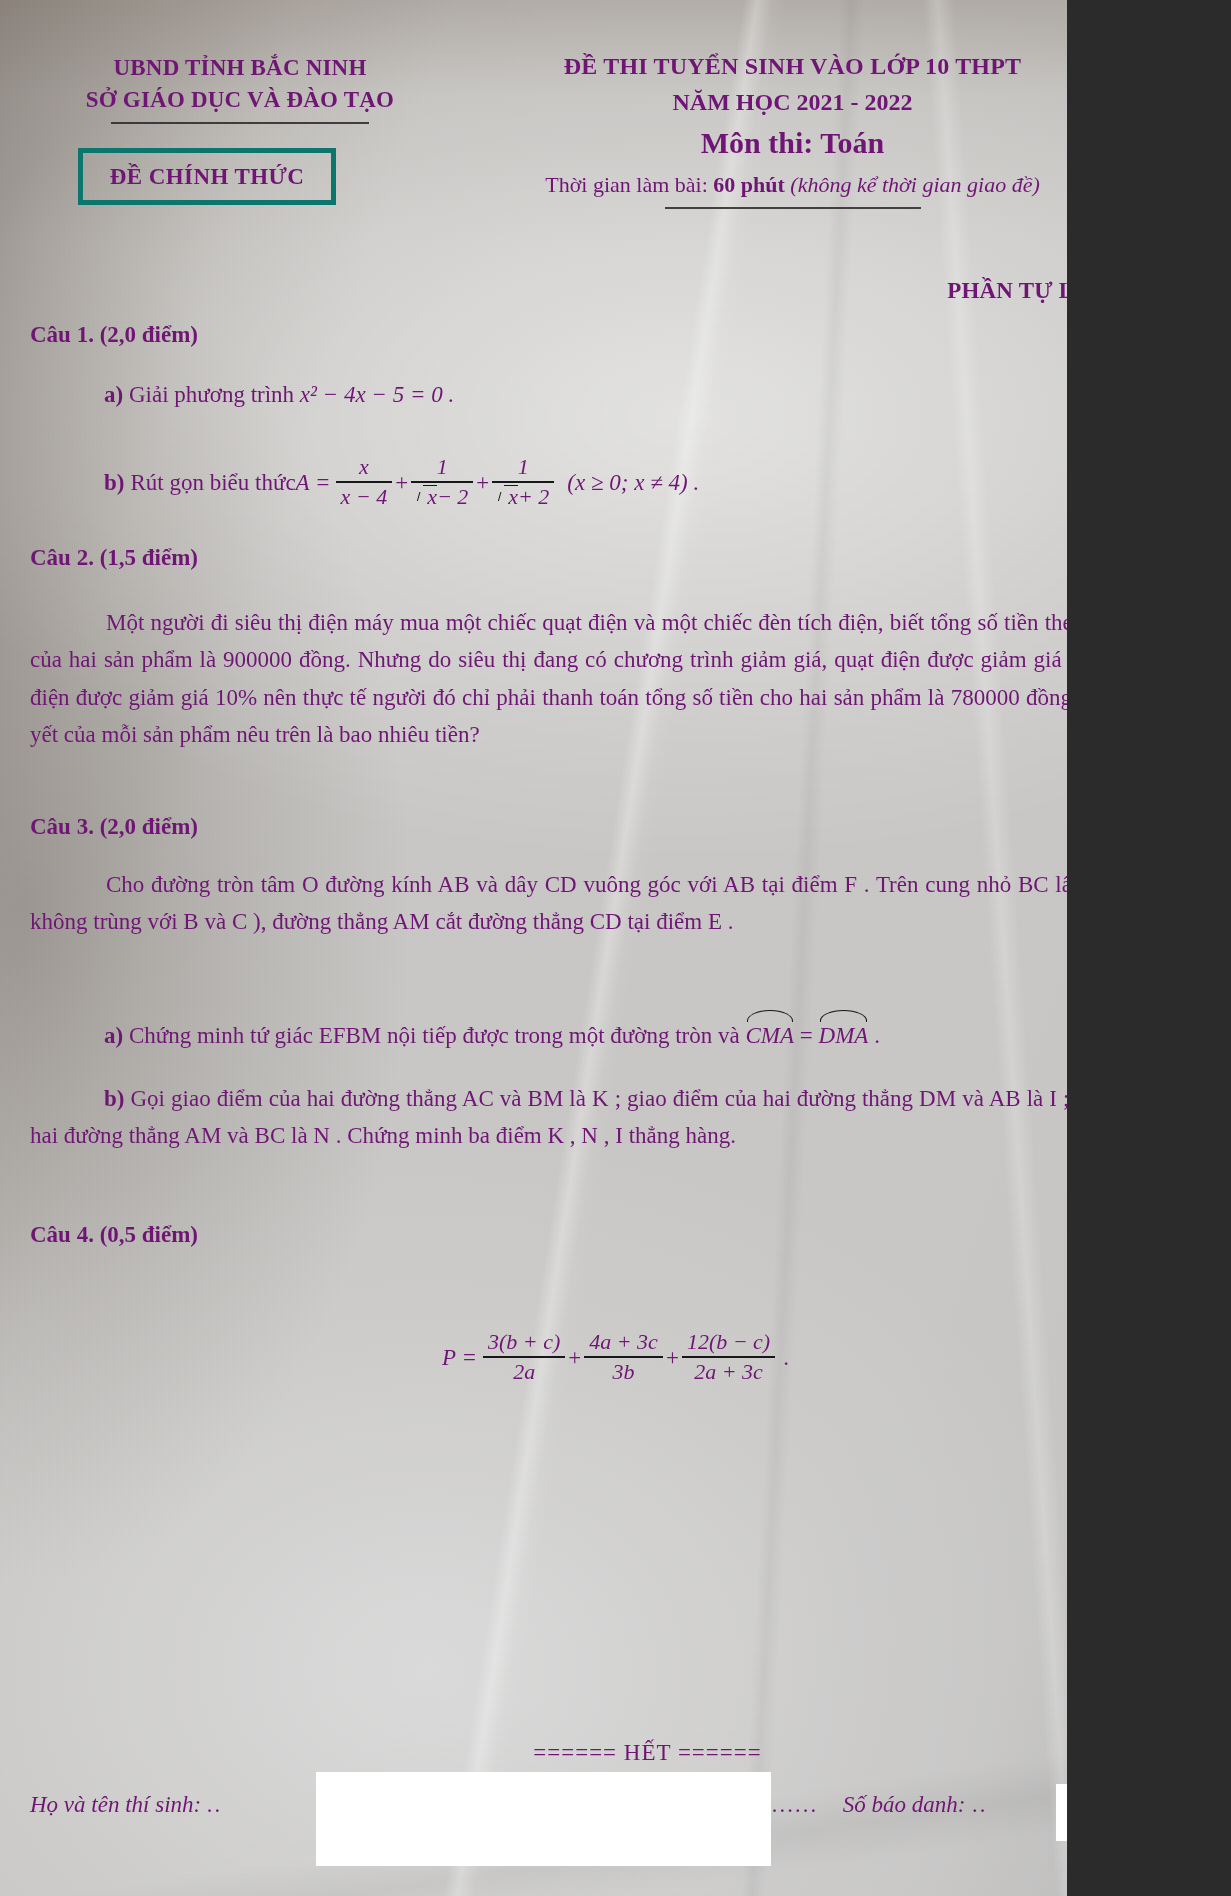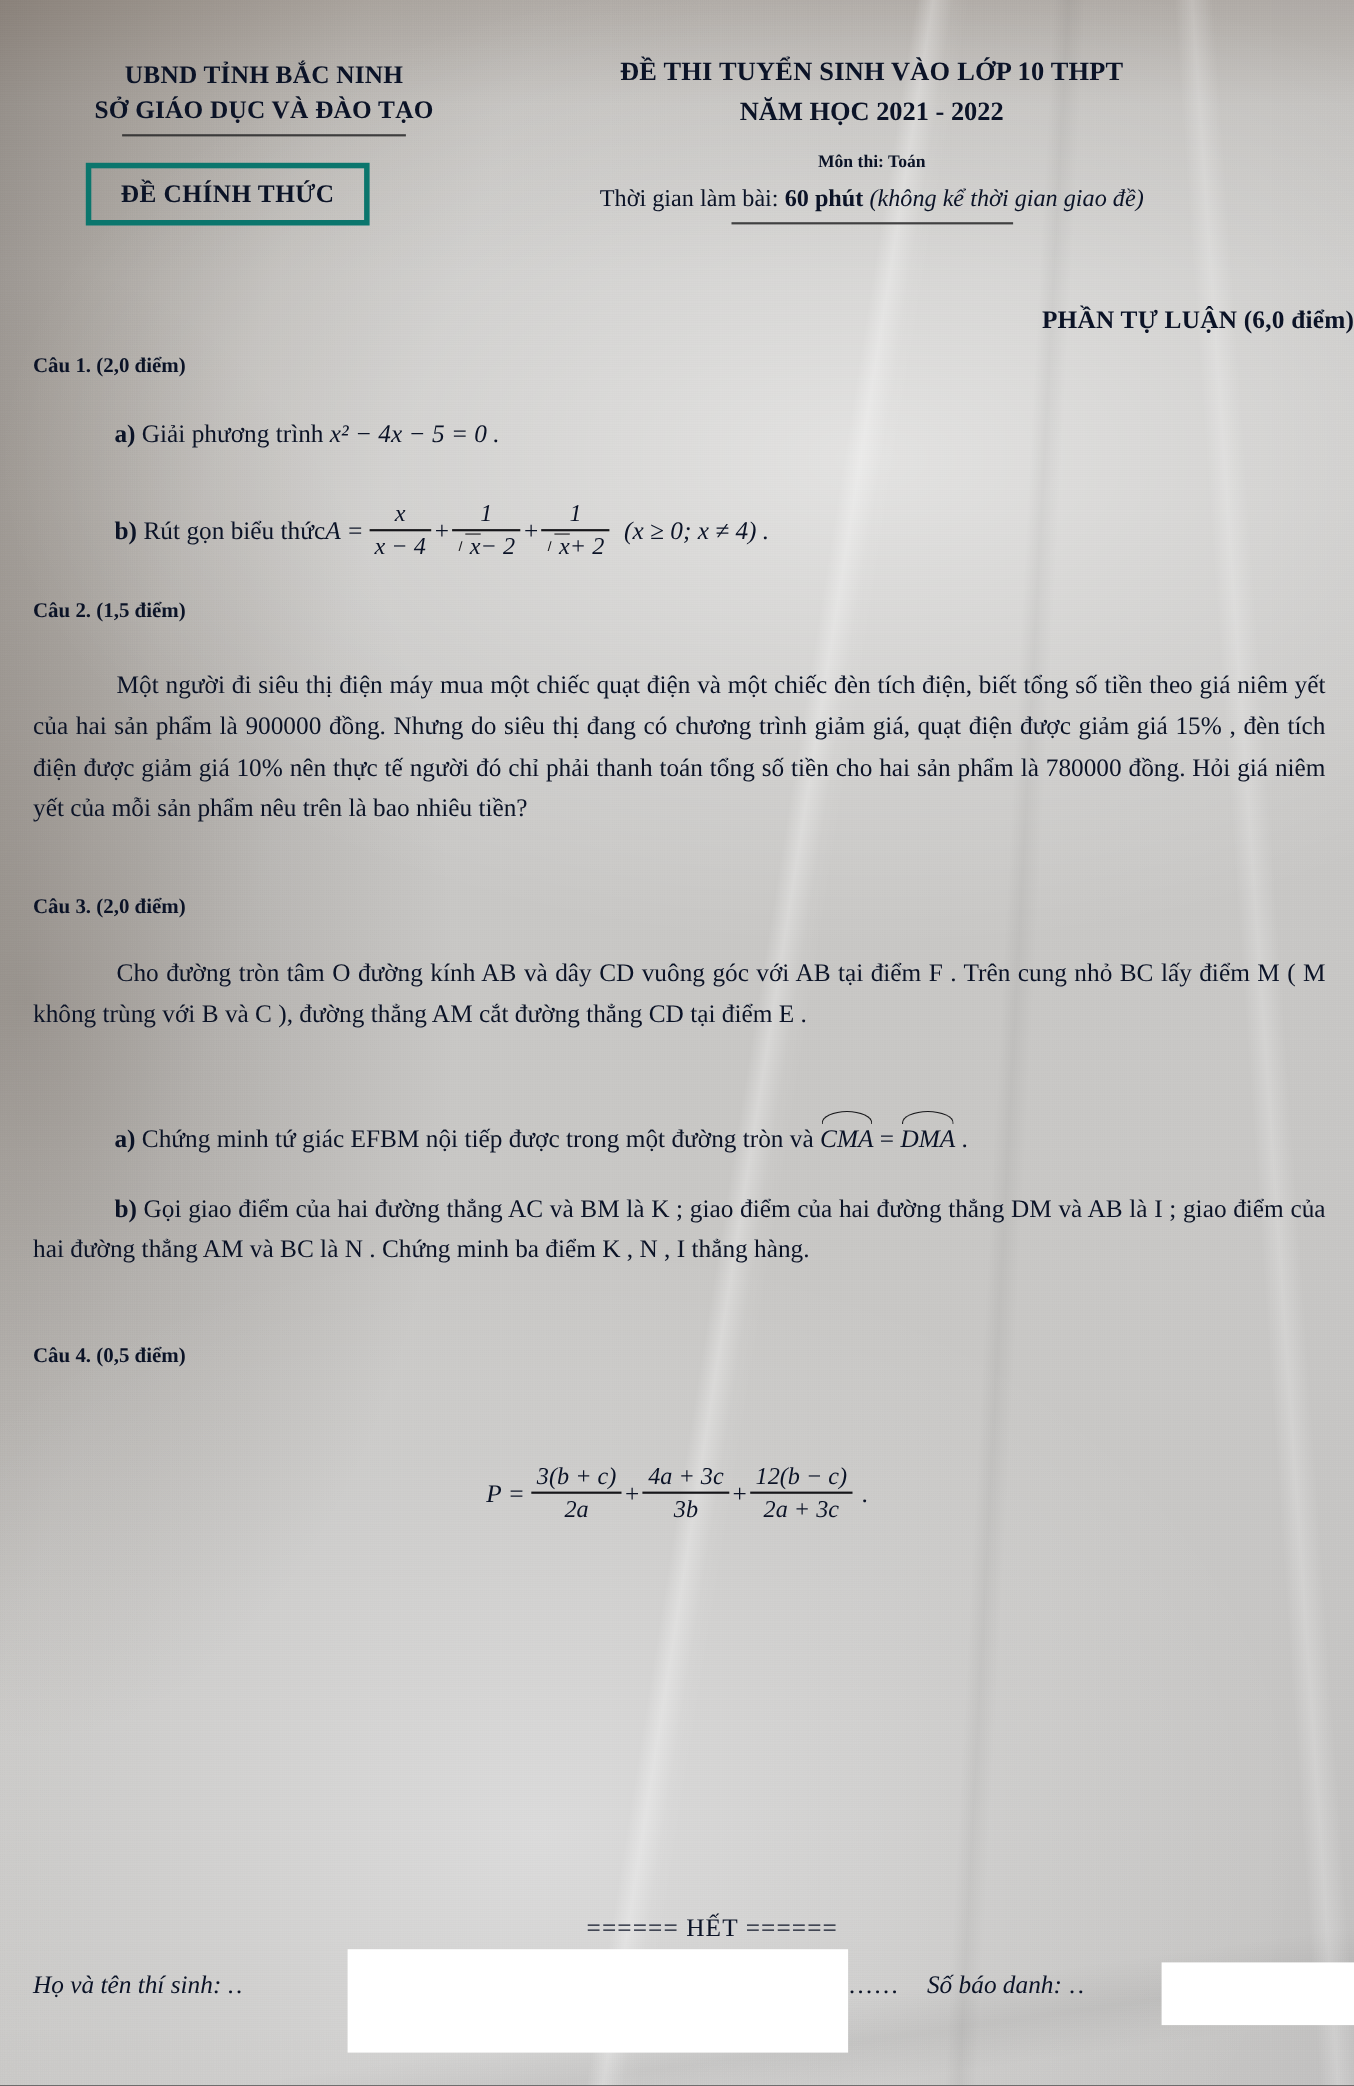--- a/index.html
+++ b/index.html
@@ -3,25 +3,25 @@
 <meta charset="utf-8">
 <title>Đề thi tuyển sinh vào lớp 10 THPT - Bắc Ninh 2021-2022</title>
 <style>
   html, body {
     margin: 0;
     padding: 0;
     background: #2b2b2b;
   }
   #page {
     position: relative;
-    width: 1231px;
+    width: 1067px;
     height: 1896px;
     overflow: hidden;
     font-family: "Liberation Serif", "DejaVu Serif", serif;
-    color: #0f172a;
+    color: #701a75;
     background: #c9c8c6;
   }
   
   #paper-base {
     position: absolute;
     inset: 0;
     background:
       linear-gradient(108deg,
         rgba(96,86,78,0.52) 0%,
         rgba(124,114,104,0.40) 9%,
@@ -96,42 +96,42 @@
     font-size: 23px;
     letter-spacing: 0.4px;
   }
   #header-right {
     left: 370px; top: 50px; width: 845px;
     text-align: center;
     line-height: 1.36;
   }
   #header-right .l1 { font-weight: bold; font-size: 24px; letter-spacing: 0.2px; }
   #header-right .l2 { font-weight: bold; font-size: 24px; margin-top: 3px; }
-  #header-right .l3 { font-weight: bold; font-size: 16px; margin-top: 19px; }
+  #header-right .l3 { font-weight: bold; font-size: 30px; margin-top: 5px; }
   #header-right .l4 { font-size: 22px; margin-top: 6px; }
   #header-right .l4 b { font-weight: bold; }
   #header-right .l4 i { font-style: italic; }
   #header-right .rule {
     width: 256px; height: 2px;
     background: #2a2a2c;
     margin: 7px auto 0;
     opacity: 0.85;
   }
 
   
   #section-title {
     left: 0; top: 278px; width: 1231px;
     text-align: right;
     font-weight: bold;
     font-size: 23px;
     letter-spacing: 0.2px;
   }
   .qhead {
     font-weight: bold;
-    font-size: 19px;
+    font-size: 23px;
   }
   .ptext {
     font-size: 23px;
     line-height: 1.62;
     text-align: justify;
   }
   .ptext.noj { text-align: left; }
   i, .it { font-style: italic; }
   .mi { font-style: italic; font-family: "Liberation Serif","DejaVu Serif",serif; }
 

